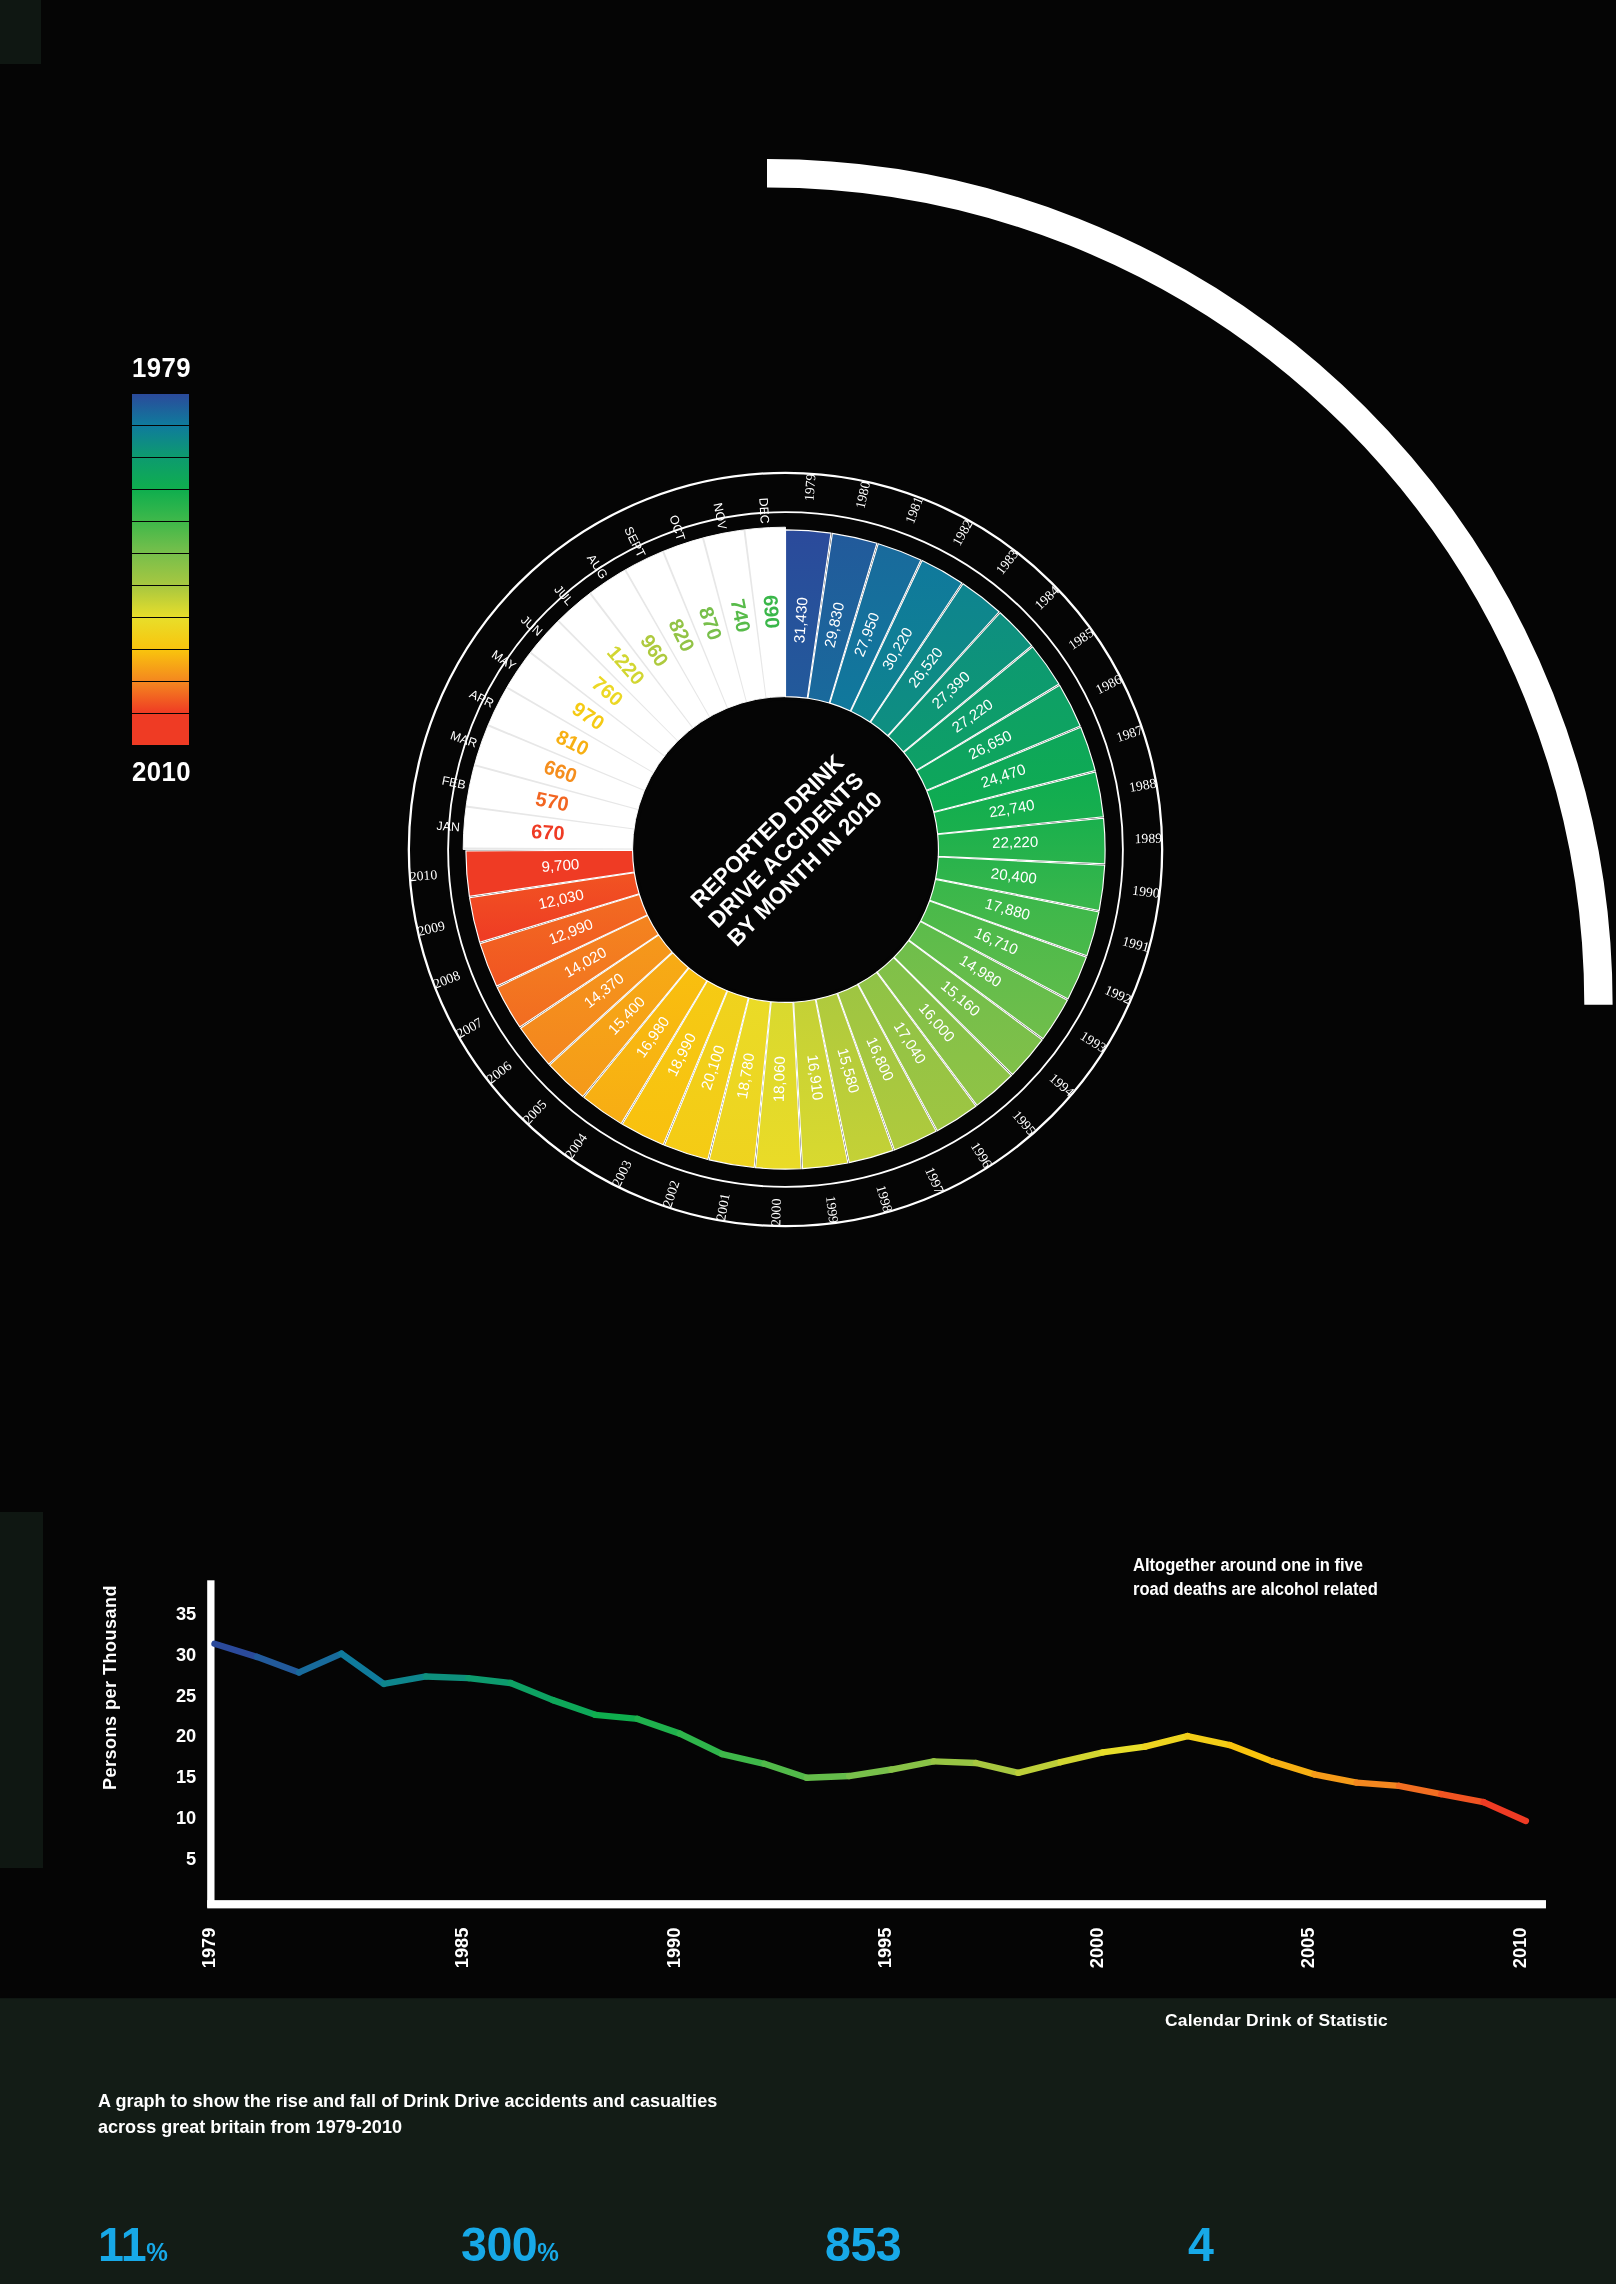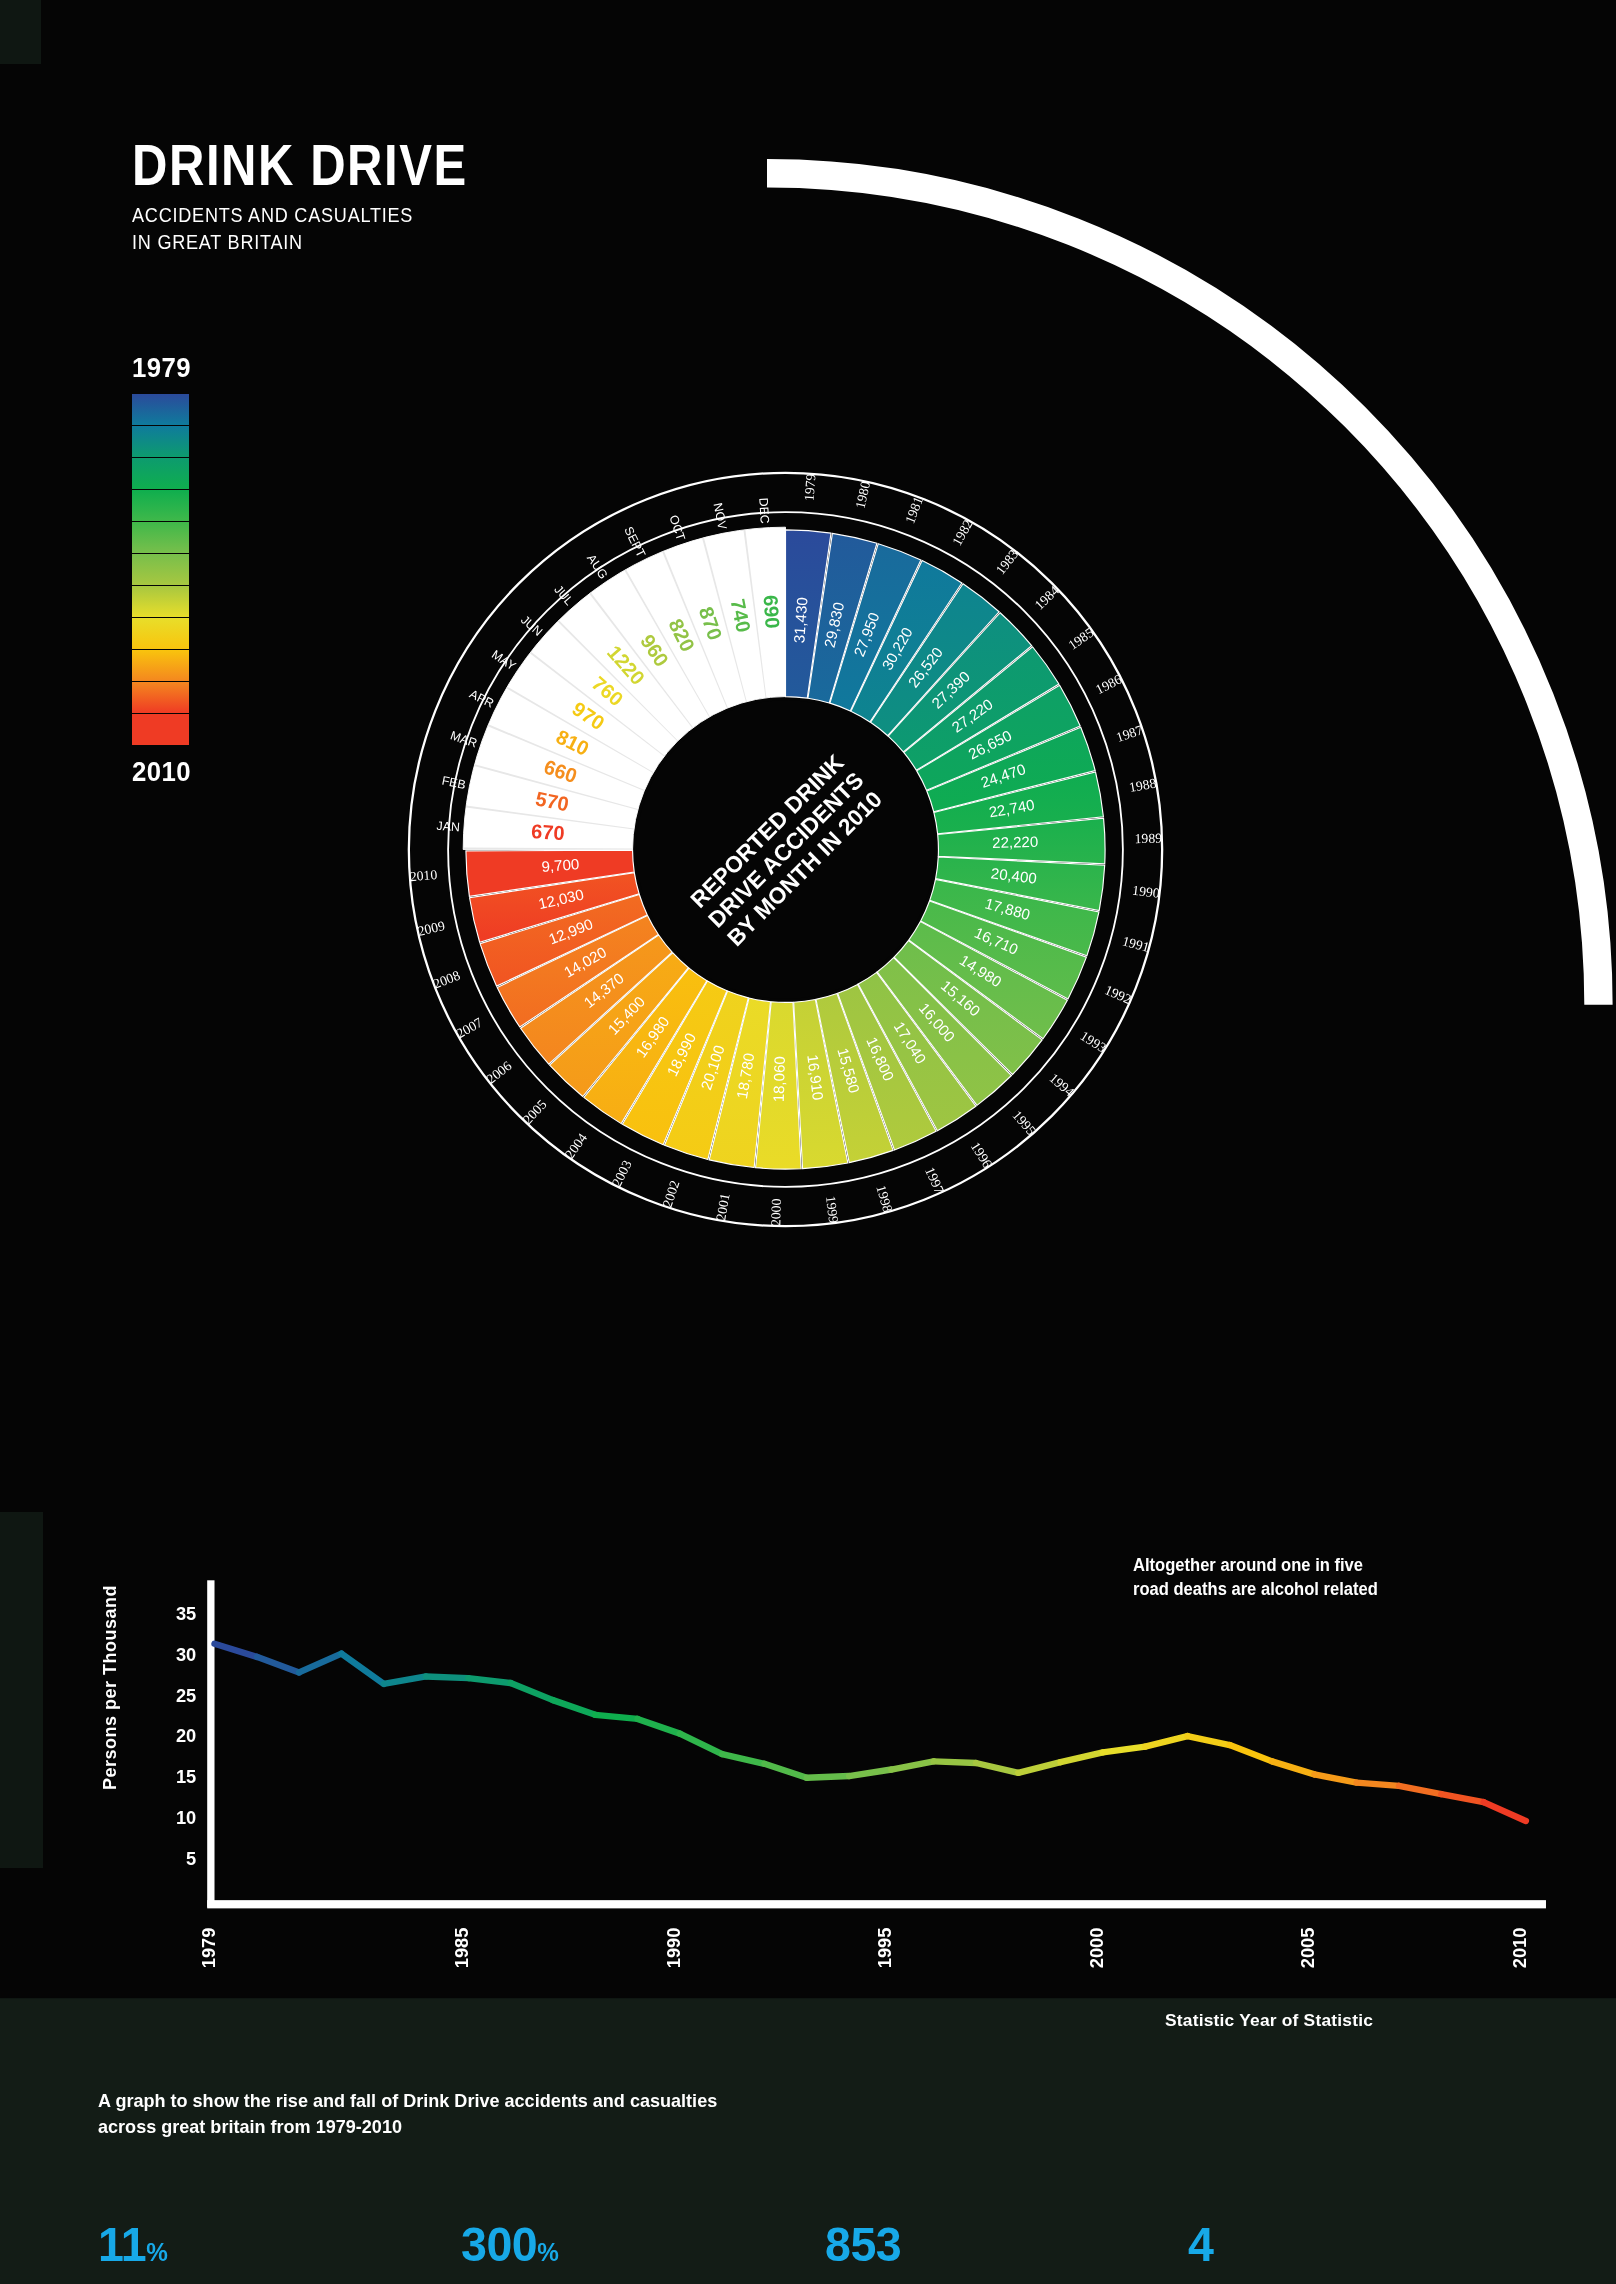--- a/index.html
+++ b/index.html
@@ -131,25 +131,20 @@
   <div class="black-notch-a"></div>
   <div class="mid-panel"></div>
   <div class="mid-notch"></div>
   <div class="mid-notch2"></div>
   <div class="bottom-panel"></div>
 
   <svg class="deco-arc" viewBox="0 0 1900 1900">
     <path d="M 0 40 A 1820 1820 0 0 1 1820 1860" fill="none" stroke="#ffffff" stroke-width="62"></path>
   </svg>
 
-  <div class="title-wrap">
-    <div class="title-main">DRINK  DRIVE</div>
-    <div class="title-sub1">ACCIDENTS AND CASUALTIES</div>
-    <div class="title-sub2">IN GREAT BRITAIN</div>
-  </div>
 
   <div class="legend">
     <div class="legend-label legend-top">1979</div>
     <div class="legend-bars" id="legend-bars">
         <div class="legend-bar" style="background: linear-gradient(rgb(43, 74, 155), rgb(15, 123, 156));"></div>
         <div class="legend-bar" style="background: linear-gradient(rgb(15, 123, 156), rgb(13, 155, 110));"></div>
         <div class="legend-bar" style="background: linear-gradient(rgb(13, 155, 110), rgb(15, 174, 78));"></div>
         <div class="legend-bar" style="background: linear-gradient(rgb(15, 174, 78), rgb(63, 184, 74));"></div>
         <div class="legend-bar" style="background: linear-gradient(rgb(63, 184, 74), rgb(120, 191, 75));"></div>
         <div class="legend-bar" style="background: linear-gradient(rgb(120, 191, 75), rgb(167, 199, 64));"></div>
@@ -485,21 +480,21 @@
       <line x1="2326.7741935483873" y1="474.1066666666667" x2="2419.3548387096776" y2="450.88" stroke="#eed520" stroke-width="14" stroke-linecap="round"></line>
       <line x1="2419.3548387096776" y1="450.88" x2="2511.935483870968" y2="470.5333333333333" stroke="#f3cd17" stroke-width="14" stroke-linecap="round"></line>
       <line x1="2511.935483870968" y1="470.5333333333333" x2="2604.516129032258" y2="506.2666666666667" stroke="#f9c40d" stroke-width="14" stroke-linecap="round"></line>
       <line x1="2604.516129032258" y1="506.2666666666667" x2="2697.0967741935483" y2="534.8533333333332" stroke="#f7b013" stroke-width="14" stroke-linecap="round"></line>
       <line x1="2697.0967741935483" y1="534.8533333333332" x2="2789.6774193548385" y2="552.72" stroke="#f69b19" stroke-width="14" stroke-linecap="round"></line>
       <line x1="2789.6774193548385" y1="552.72" x2="2882.258064516129" y2="559.8666666666667" stroke="#f4871f" stroke-width="14" stroke-linecap="round"></line>
       <line x1="2882.258064516129" y1="559.8666666666667" x2="2974.838709677419" y2="577.7333333333333" stroke="#f26e21" stroke-width="14" stroke-linecap="round"></line>
       <line x1="2974.838709677419" y1="577.7333333333333" x2="3067.4193548387098" y2="595.6" stroke="#f15422" stroke-width="14" stroke-linecap="round"></line>
       <line x1="3067.4193548387098" y1="595.6" x2="3160" y2="636.6933333333334" stroke="#ef3b24" stroke-width="14" stroke-linecap="round"></line>
     </svg>
-  <div class="lc-xaxis-title">Statistic Year of Statistic</div>
+  <div class="lc-xaxis-title">Calendar Drink of Statistic</div>
   <div class="lc-caption">
     <div>A graph to show the rise and fall of Drink Drive accidents and casualties</div>
     <div>across great britain from 1979-2010</div>
   </div>
 
   <div class="stats" id="stats-row1">
       <div class="card">
         <div class="card-num">11<span class="pct">%</span></div>
         <div class="card-body">Is the number of both sexes under the age of 25 that have been breathalysed after being involved in an accident and consequently</div>
       </div>

